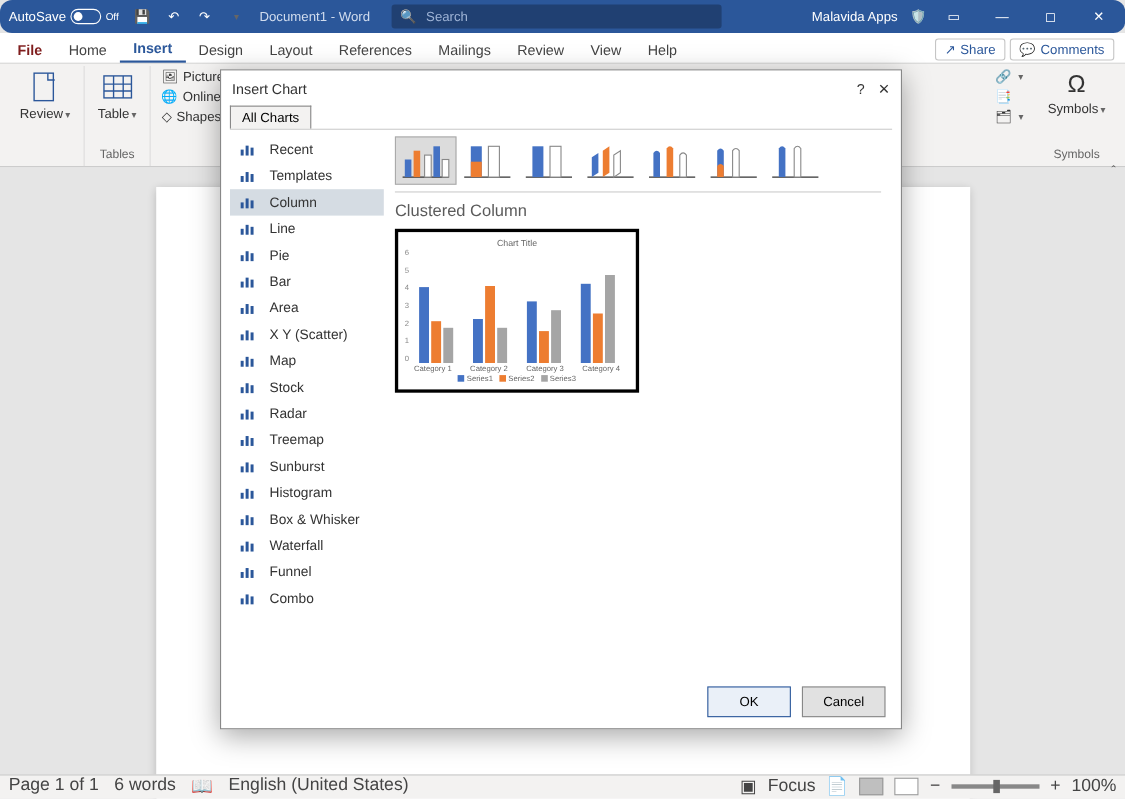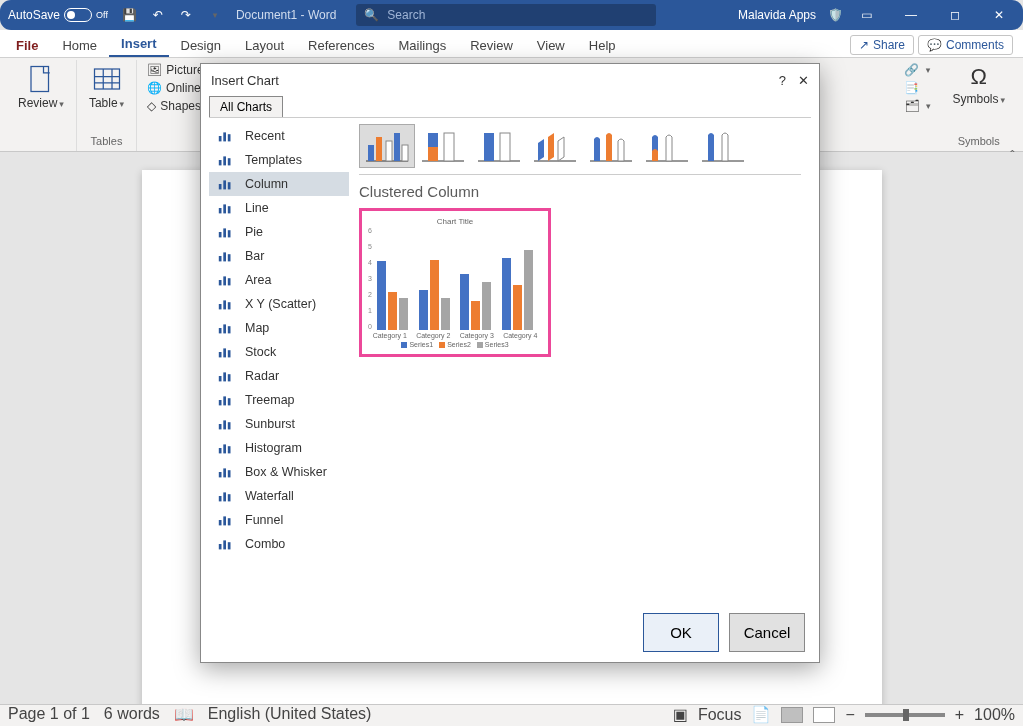--- a/index.html
+++ b/index.html
@@ -57,33 +57,33 @@
 .chartlist { width:140px; padding:6px 0; overflow:auto; }
 .chartlist .row { display:flex; align-items:center; gap:10px; padding:4px 8px; font-size:12.5px; color:#333; cursor:pointer;}
 .chartlist .row.selected { background:#d5dce3; }
 .chartlist .row svg { width:18px; height:16px; color:#2b579a; flex-shrink:0; }
 .chartmain { flex:1; padding: 6px 10px; }
 .subtype-row { display:flex; gap:0; border-bottom:1px solid #ccc; padding-bottom:6px; margin-bottom:8px;}
 .subtype { width:56px; height:44px; display:flex; align-items:center; justify-content:center; }
 .subtype.selected { background:#dcdcdc; border:1px solid #aaa; }
 .subtype svg { width:46px; height:38px; }
 .chart-heading { font-size:15px; color:#5b5b5b; margin:4px 0 8px; }
-.preview { width:192px; border:3px solid #ec4899; padding:6px; }
+.preview { width:222px; border:3px solid #000000; padding:6px; }
 .preview-title { text-align:center; font-size:8px; color:#666; margin-bottom:4px;}
 .preview-chart { position:relative; height:100px; display:flex; align-items:flex-end; justify-content:space-around; padding: 0 4px; }
 .preview-chart .ytick { position:absolute; left:0; font-size:7px; color:#888; }
 .cluster { display:flex; gap:2px; align-items:flex-end; }
 .bar { width:9px; }
 .b1 { background:#4472c4; } .b2 { background:#ed7d31; } .b3 { background:#a5a5a5; }
 .catlabels { display:flex; justify-content:space-around; font-size:7px; color:#666; margin-top:2px;}
 .legend { display:flex; justify-content:center; gap:6px; font-size:7px; color:#666; margin-top:2px;}
 .legend span::before{content:"";display:inline-block;width:6px;height:6px;margin-right:2px;vertical-align:middle;}
 .ls1::before{background:#4472c4;} .ls2::before{background:#ed7d31;} .ls3::before{background:#a5a5a5;}
 .dialog-buttons { display:flex; justify-content:flex-end; gap:10px; padding:10px 14px; }
-.dlgbtn { min-width:76px; height:39px; border:1px solid #888; background:#e1e1e1; font-size:15px;margin-top:29px; }
+.dlgbtn { min-width:76px; height:28px; border:1px solid #888; background:#e1e1e1; font-size:12px;margin-top:29px; }
 .dlgbtn.primary { border:1.5px solid #2b579a; background:#eaf0f8; }
 
 .caret::after{content:"▾"; font-size:9px; margin-left:2px; color:#666;}
 </style>
 </head>
 <body>
 
 <div class="titlebar">
   <div class="autosave">
     <span>AutoSave</span>

